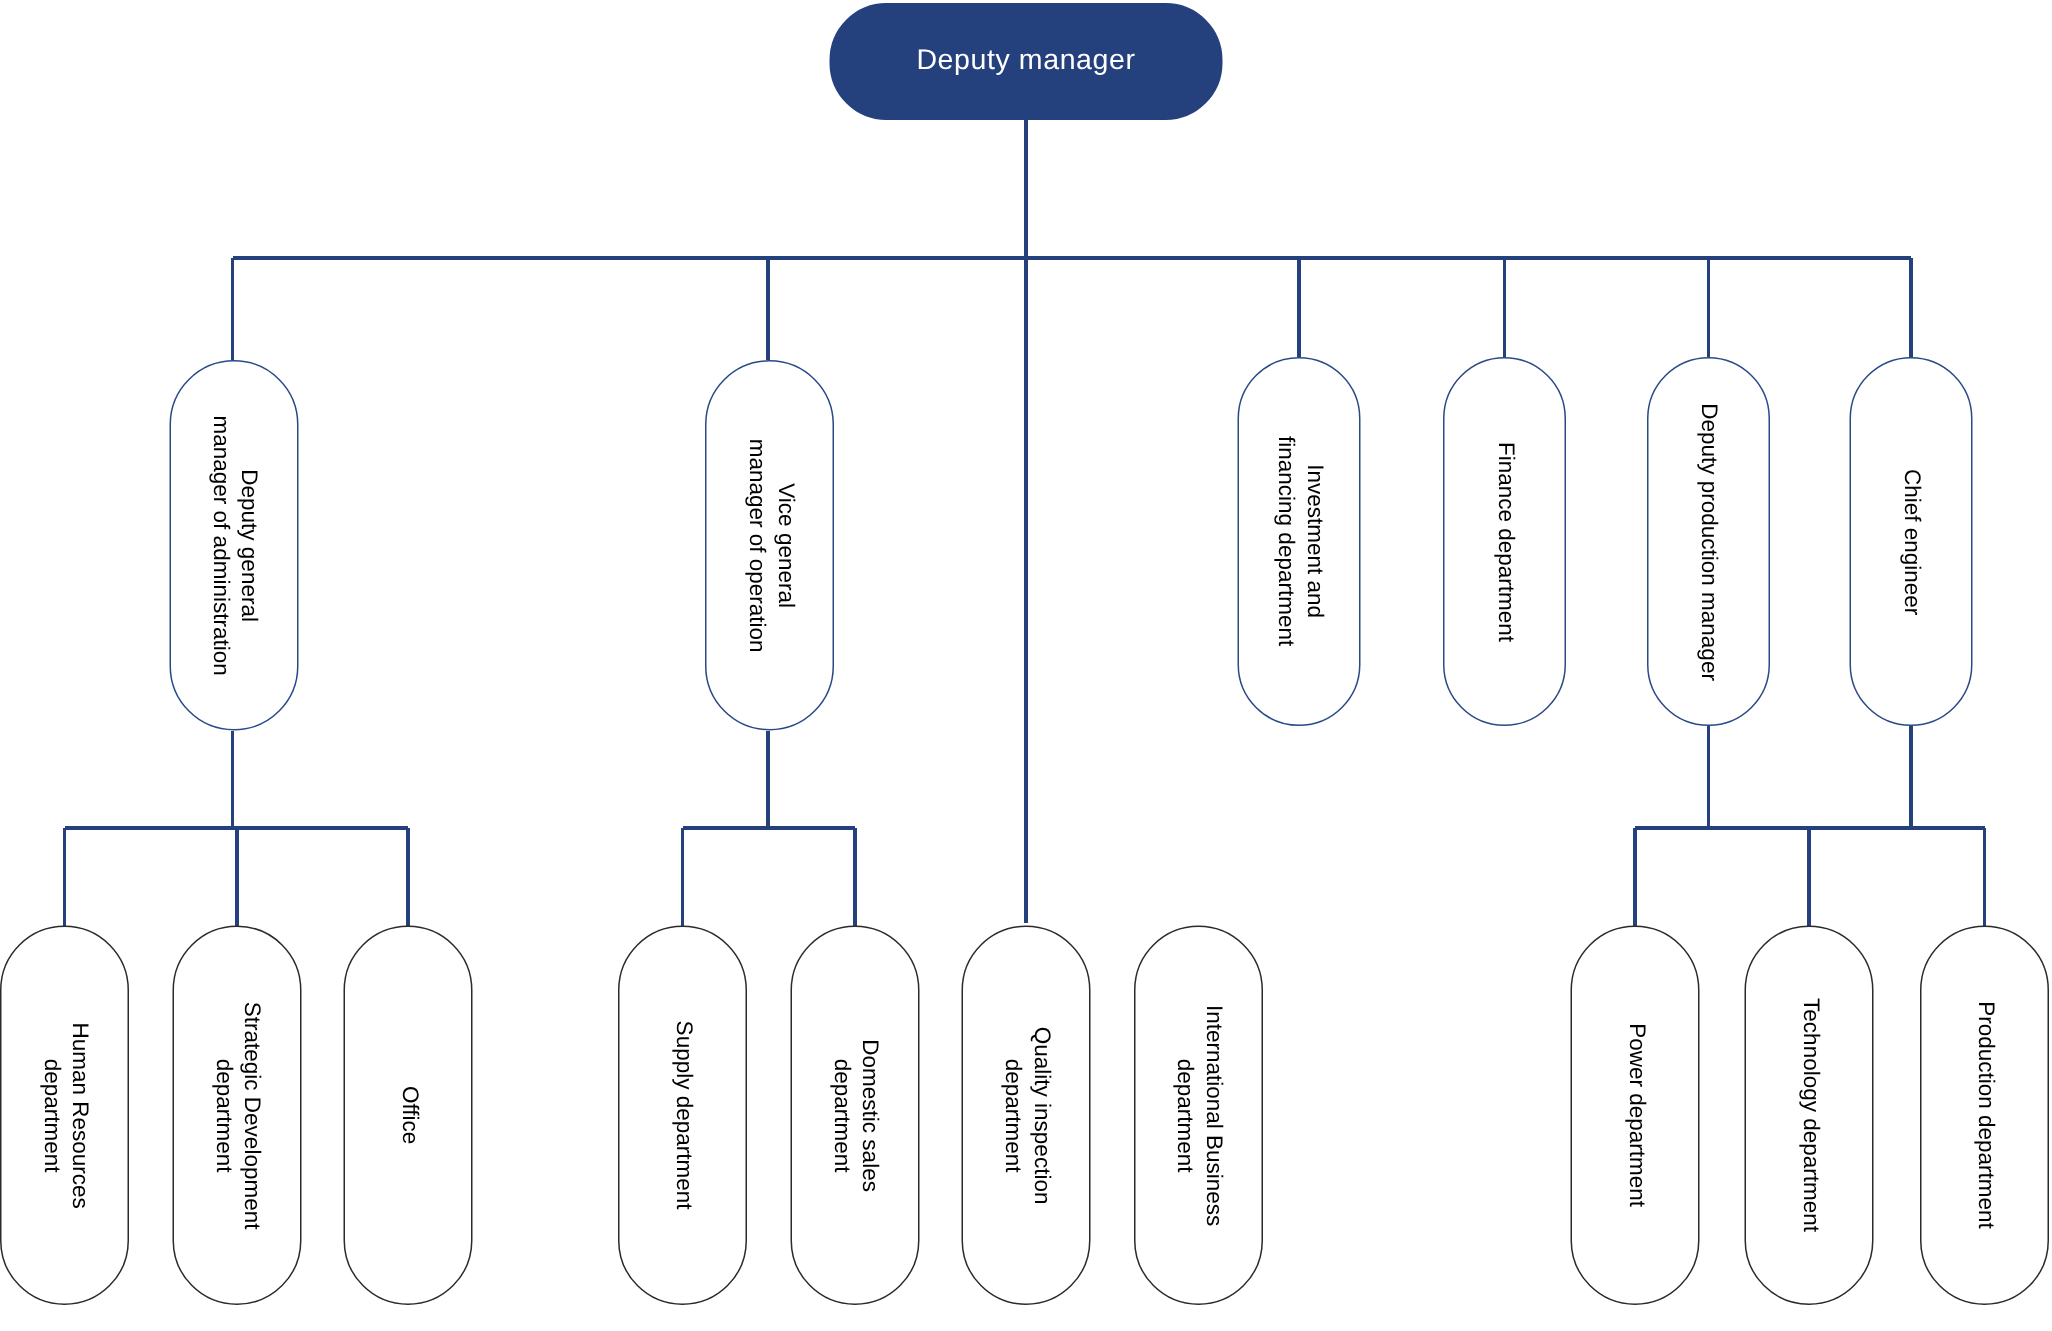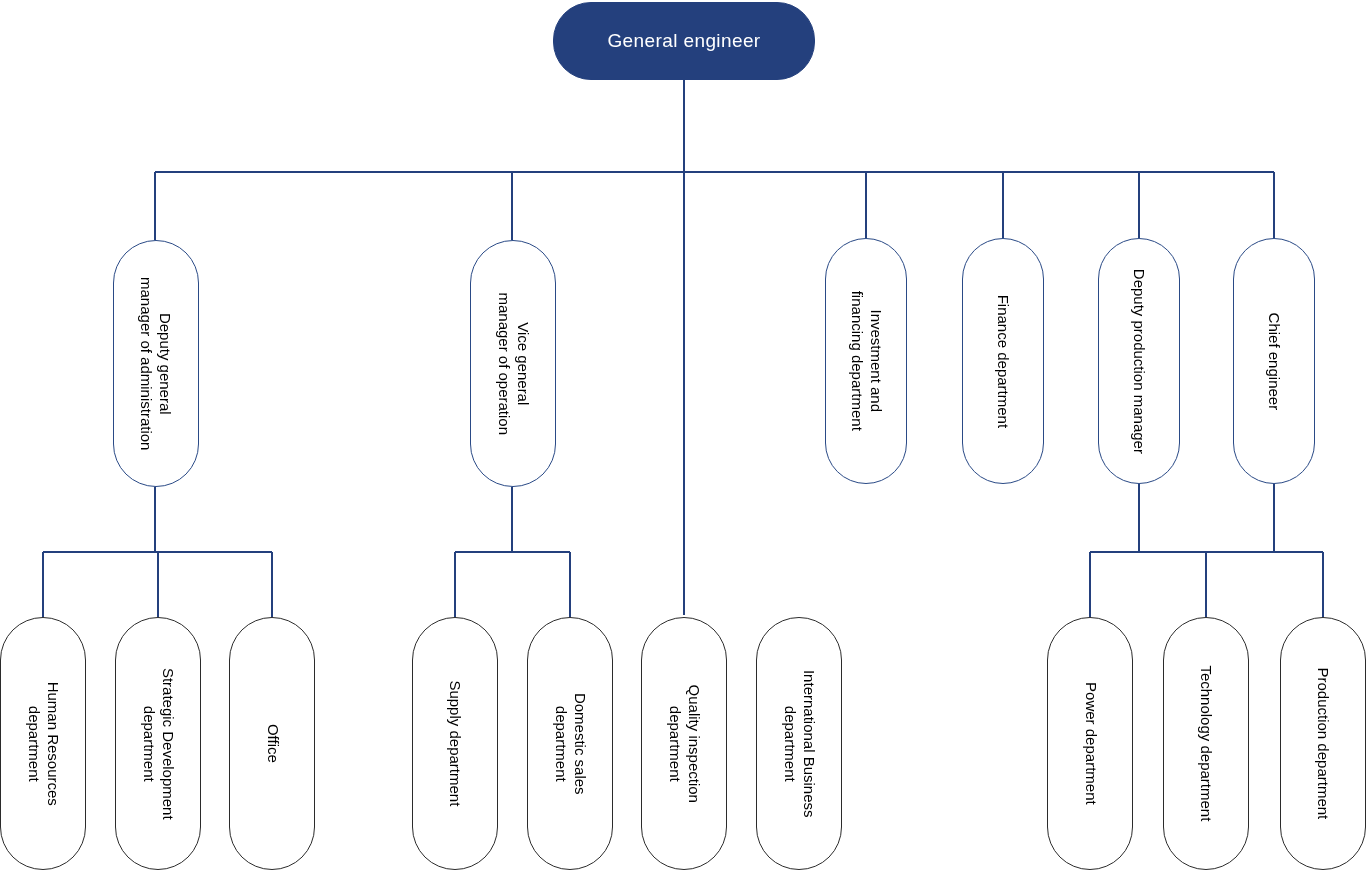--- a/index.html
+++ b/index.html
@@ -98,21 +98,21 @@
       <line x1="1139" y1="484" x2="1139" y2="552"></line>
       <line x1="1274" y1="484" x2="1274" y2="552"></line>
       <line x1="1090" y1="552" x2="1323" y2="552"></line>
       <line x1="1090" y1="552" x2="1090" y2="617"></line>
       <line x1="1206" y1="552" x2="1206" y2="617"></line>
       <line x1="1323" y1="552" x2="1323" y2="617"></line>
     </g>
   </svg>
 
   <div class="node node-root" style="left:553px; top:2px; width:262px; height:78px;">
-    <span class="node-label">General engineer</span>
+    <span class="node-label">Deputy manager</span>
   </div>
 
   <div class="node node-mid" style="left:113px; top:240px; width:86px; height:247px;">
     <span class="vert-label">
       <span class="line">Deputy general</span>
       <span class="line">manager of administration</span>
     </span>
   </div>
 
   <div class="node node-mid" style="left:470px; top:240px; width:86px; height:247px;">

